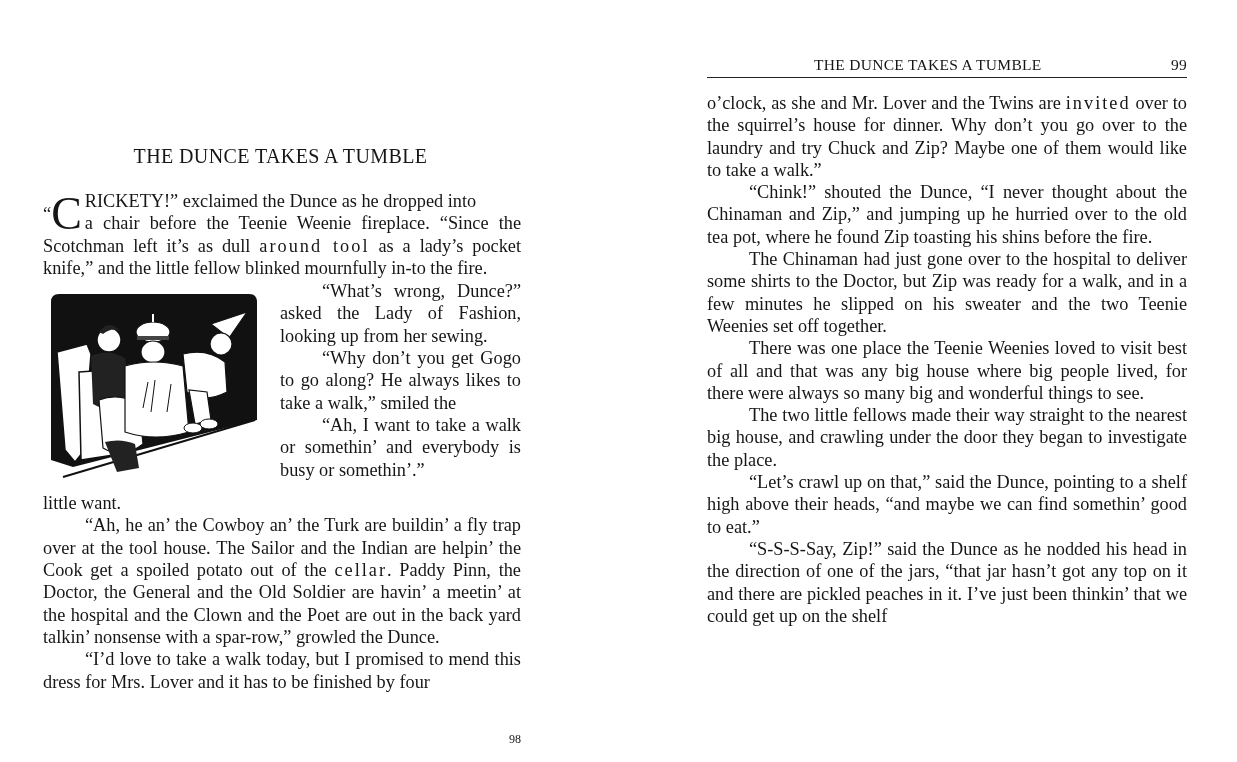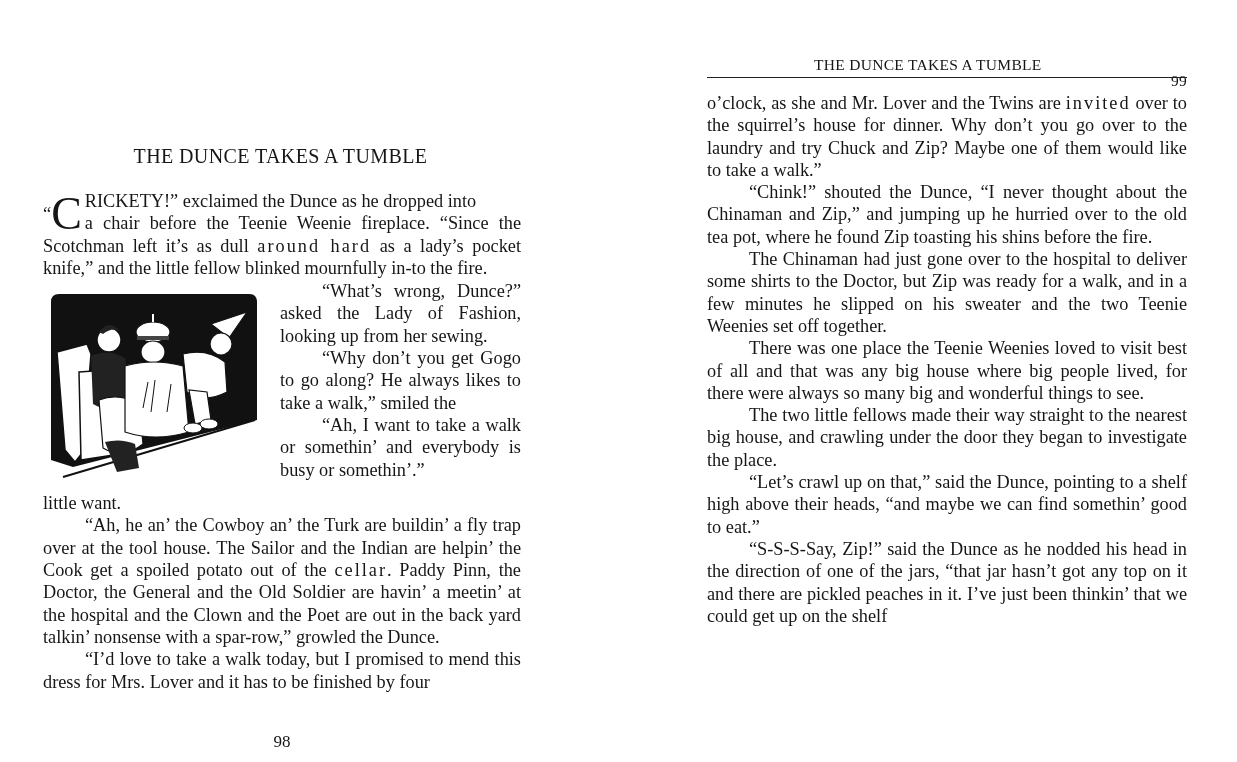--- a/index.html
+++ b/index.html
@@ -29,46 +29,46 @@
     .dropcap-quote { font-size: 18.3px; vertical-align: top; }
 
     .figure-row { display: flex; margin-top: 0px; gap: 12px; }
     .illustration {
       width: 220px; height: 200px; flex: 0 0 auto; margin-top: 13px; margin-right: 5px;
     }
     .figure-text { flex: 1; padding-top: 1px; }
 
     .page-number-left {
       position: absolute; left: 43px; width: 478px; top: 728px;
-      text-align: center; font-size: 17px;
+      text-align: right; font-size: 12px;
     }
 
     .running-head {
       position: absolute; left: 89px; width: 480px; top: 52px;
       font-size: 15.5px; letter-spacing: 0.3px;
     }
     .running-head .rh-title { position: absolute; left: 107px; top: 0; }
-    .running-head .rh-num { position: absolute; right: 0; top: 0; margin-top: 16px; }
+    .running-head .rh-num { position: absolute; right: 0; top: 0; }
     .rule {
       position: absolute; left: 89px; width: 480px; top: 73px;
       border-top: 1.6px solid #222;
     }
     .right-col { position: absolute; left: 89px; width: 480px; top: 88px; }
     .wide { letter-spacing: 2px; margin-top: 6px; }
   </style>
 </head>
 <body>
 
 <div class="page page-left">
   <div class="chapter-title">THE DUNCE TAKES A TUMBLE</div>
 
   <div class="left-col text">
     <p class="dropcap-para">
       <span class="dropcap"><span class="dropcap-quote">“</span><span>C</span></span><span>RICKETY!” exclaimed the Dunce as he dropped into</span><br><span>a chair before the Teenie Weenie fireplace. “Since</span>
-      <span>the Scotchman left it’s as dull </span><span class="wide">around hard</span><span> as a lady’s pocket knife,” and the little fellow blinked mournfully in-to the fire.</span>
+      <span>the Scotchman left it’s as dull </span><span class="wide">around tool</span><span> as a lady’s pocket knife,” and the little fellow blinked mournfully in-to the fire.</span>
     </p>
 
     <div class="figure-row">
       <svg class="illustration" viewBox="0 0 220 200" xmlns="http://www.w3.org/2000/svg">
         <path d="M8 10 Q8 2 16 2 L206 2 Q214 2 214 10 L214 128 L30 175 L8 168 Z" fill="#111"></path>
         <line x1="20" y1="185" x2="212" y2="128" stroke="#111" stroke-width="2"></line>
         <path d="M14 60 L44 52 L48 62 L40 160 L32 170 L22 158 Z" fill="#fff" stroke="#111" stroke-width="1.5"></path>
         <path d="M36 80 L92 76 L90 160 L38 168 Z" fill="#fff" stroke="#111" stroke-width="1.5"></path>
         <circle cx="66" cy="48" r="12" fill="#fff" stroke="#111" stroke-width="1.5"></circle>
         <path d="M56 40 Q66 26 78 40 Q70 34 60 42 Z" fill="#222"></path>

